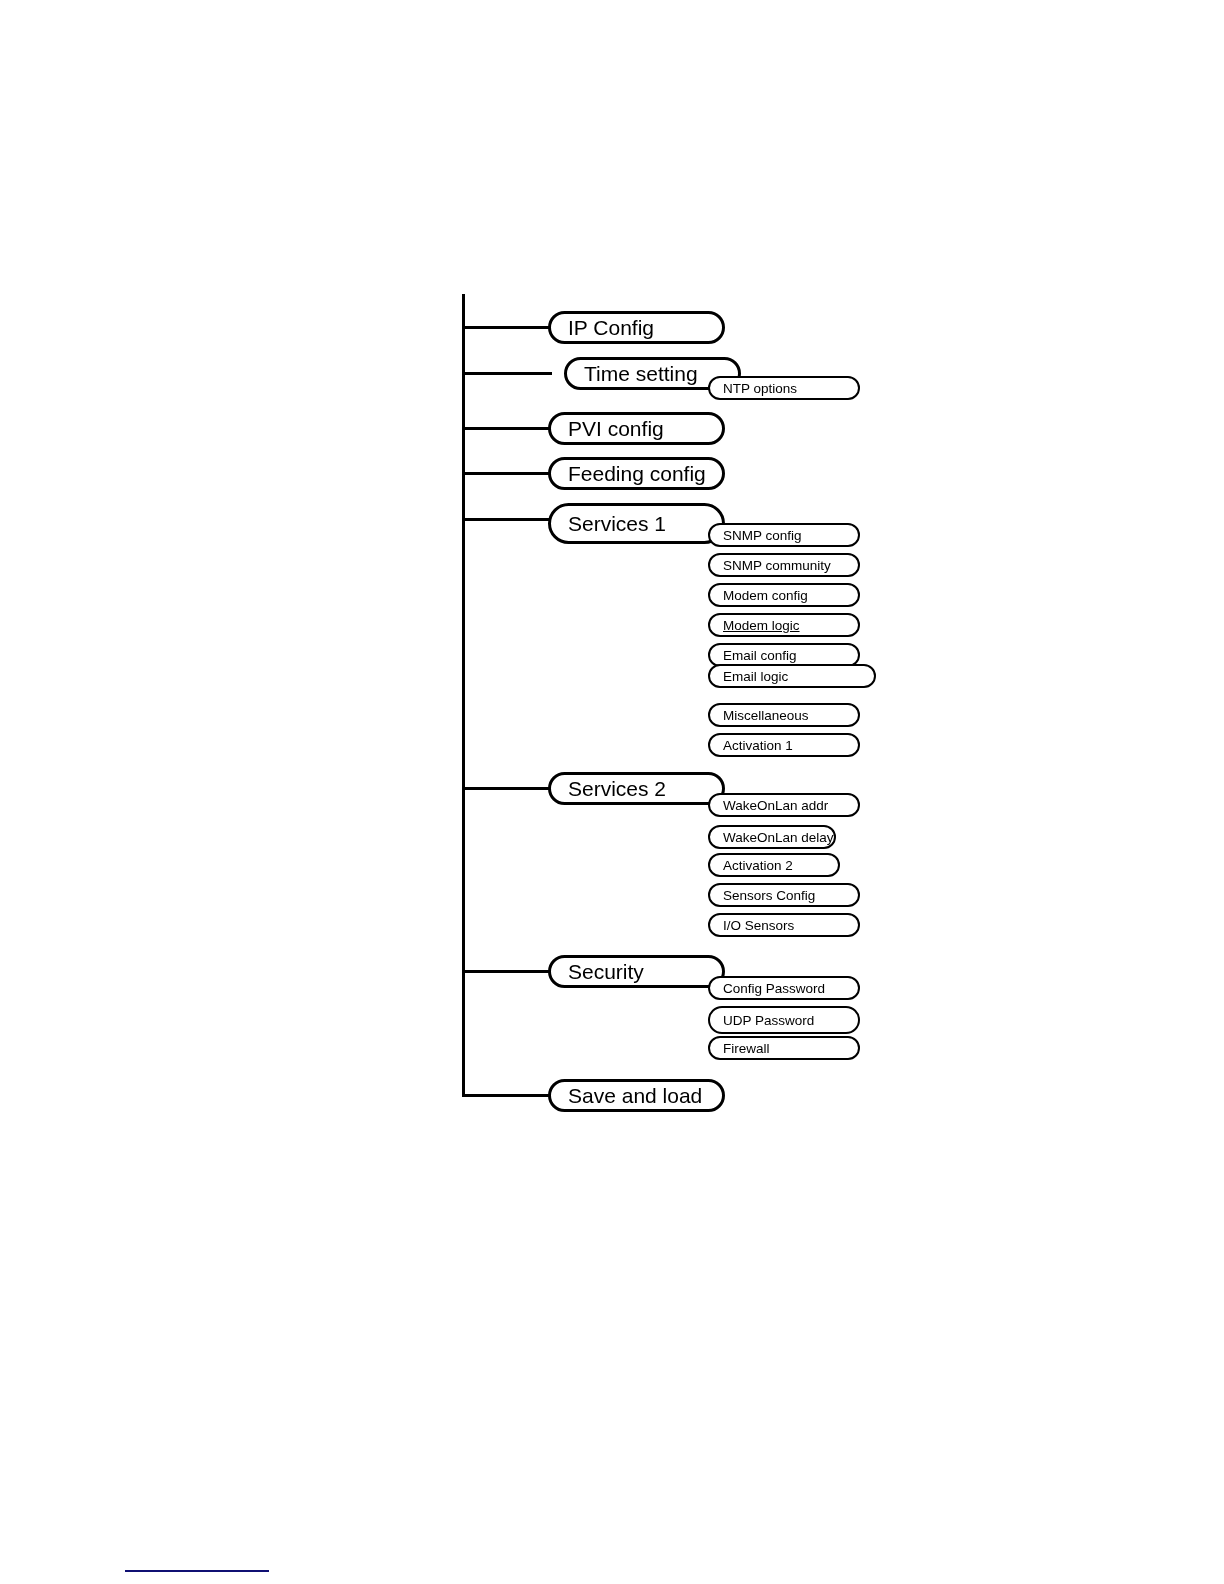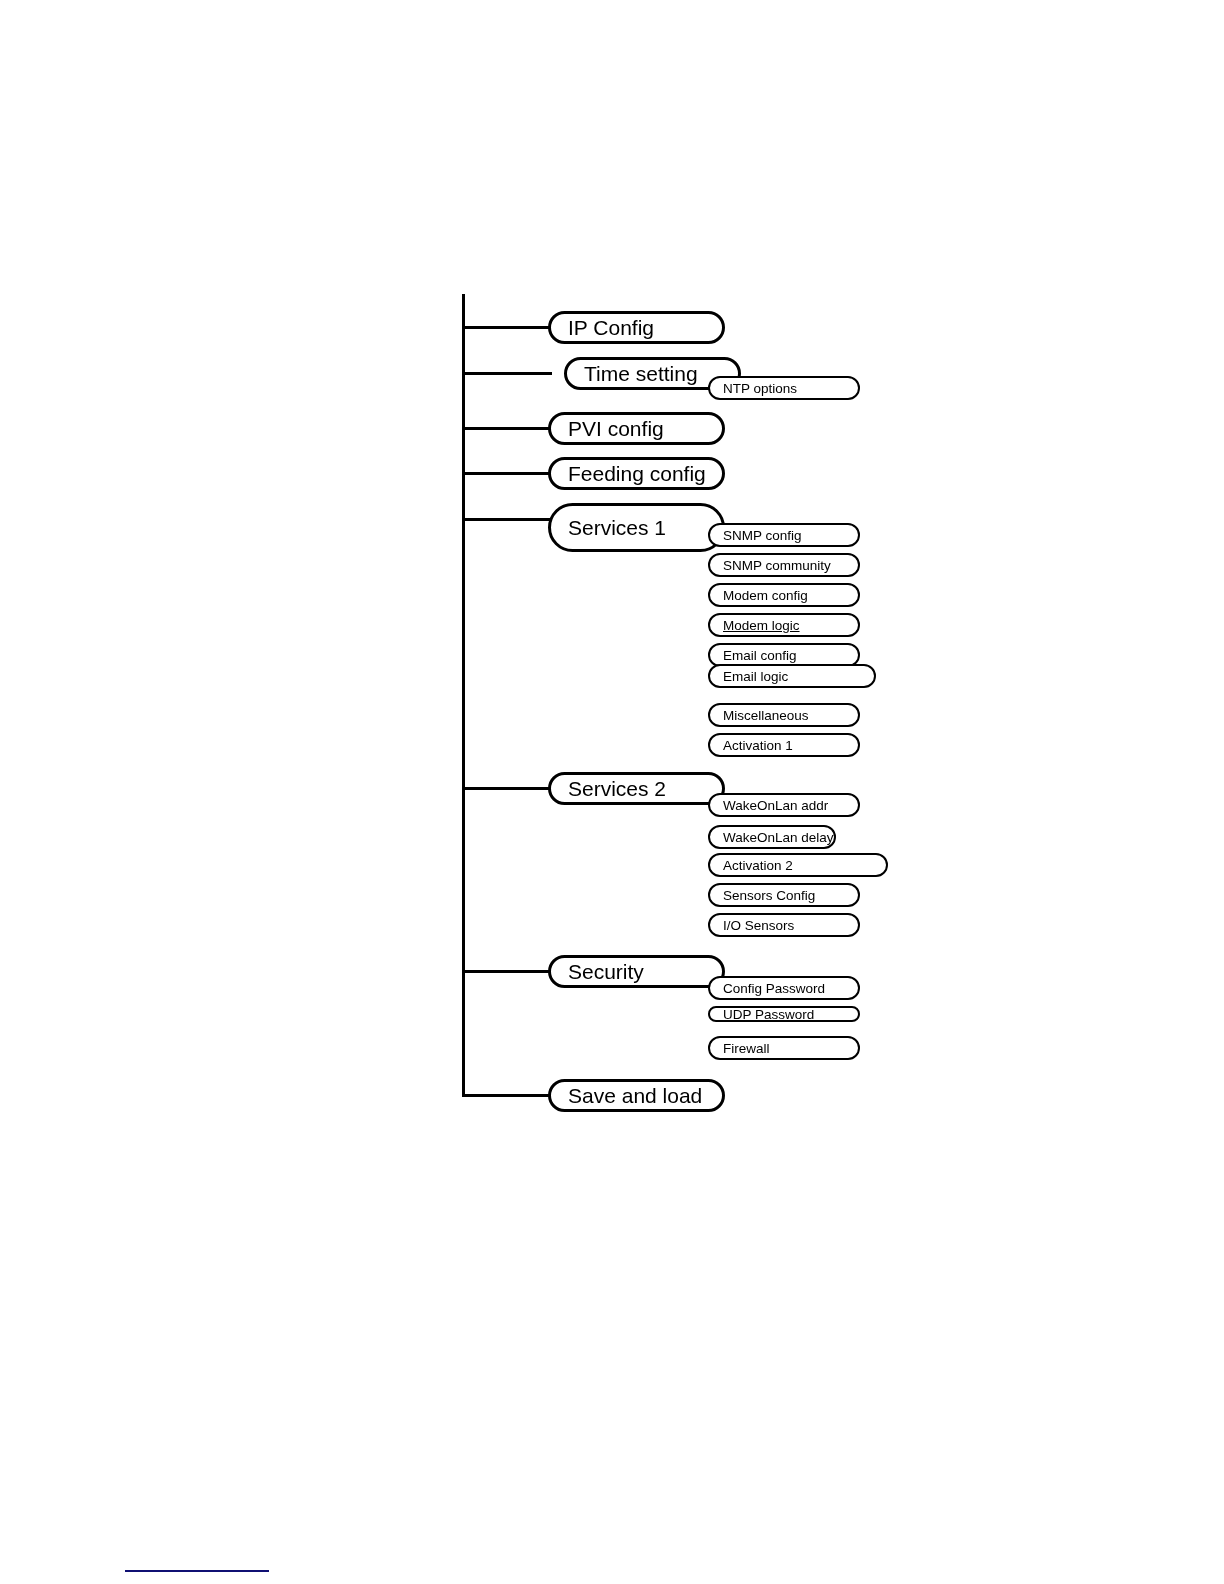--- a/index.html
+++ b/index.html
@@ -39,21 +39,21 @@
     </div>
     <div class="line hr" style="left: 462px; top: 427px; width: 90px; height: 3px;"></div>
     <div class="node lvl2" style="left: 548px; top: 412px; width: 177px; height: 33px;">
       <span class="lbl">PVI config</span>
     </div>
     <div class="line hr" style="left: 462px; top: 472px; width: 90px; height: 3px;"></div>
     <div class="node lvl2" style="left: 548px; top: 457px; width: 177px; height: 33px;">
       <span class="lbl">Feeding config</span>
     </div>
     <div class="line hr" style="left: 462px; top: 518px; width: 90px; height: 3px;"></div>
-    <div class="node lvl2" style="left: 548px; top: 503px; width: 177px; height: 49px;">
+    <div class="node lvl2" style="left: 548px; top: 503px; width: 177px; height: 41px;">
       <span class="lbl">Services 1</span>
     </div>
     <div class="line vr" style="left: 713px; top: 530px; width: 3px; height: 5px;"></div>
     <div class="line hr" style="left: 713px; top: 533.5px; height: 3px;"></div>
     <div class="node lvl3" style="left: 708px; top: 523px; width: 152px; height: 24px; text-align: right;">
       <span class="lbl">SNMP config</span>
     </div>
     <div class="node lvl3" style="left: 708px; top: 553px; width: 152px; height: 24px;">
       <span class="lbl">SNMP community</span>
     </div>
@@ -80,39 +80,39 @@
       <span class="lbl">Services 2</span>
     </div>
     <div class="line vr" style="left: 713px; top: 799px; width: 3px; height: 6px;"></div>
     <div class="line hr" style="left: 713px; top: 803.5px; height: 3px;"></div>
     <div class="node lvl3" style="left: 708px; top: 793px; width: 152px; height: 24px;">
       <span class="lbl">WakeOnLan addr</span>
     </div>
     <div class="node lvl3" style="left: 708px; top: 825px; width: 128px; height: 24px;">
       <span class="lbl">WakeOnLan delay</span>
     </div>
-    <div class="node lvl3" style="left: 708px; top: 853px; width: 180px; height: 24px;">
+    <div class="node lvl3" style="left: 708px; top: 853px; width: 132px; height: 24px;">
       <span class="lbl">Activation 2</span>
     </div>
     <div class="node lvl3" style="left: 708px; top: 883px; width: 152px; height: 24px;">
       <span class="lbl">Sensors Config</span>
     </div>
     <div class="node lvl3" style="left: 708px; top: 913px; width: 152px; height: 24px;">
       <span class="lbl">I/O Sensors</span>
     </div>
     <div class="line hr" style="left: 462px; top: 970px; width: 90px; height: 3px;"></div>
     <div class="node lvl2" style="left: 548px; top: 955px; width: 177px; height: 33px;">
       <span class="lbl">Security</span>
     </div>
     <div class="line vr" style="left: 713px; top: 982px; width: 3px; height: 6px;"></div>
     <div class="line hr" style="left: 713px; top: 986.5px; height: 3px;"></div>
     <div class="node lvl3" style="left: 708px; top: 976px; width: 152px; height: 24px;">
       <span class="lbl">Config Password</span>
     </div>
-    <div class="node lvl3" style="left: 708px; top: 1006px; width: 152px; height: 16px;">
+    <div class="node lvl3" style="left: 708px; top: 1006px; width: 152px; height: 28px;">
       <span class="lbl">UDP Password</span>
     </div>
     <div class="node lvl3" style="left: 708px; top: 1036px; width: 152px; height: 24px;">
       <span class="lbl">Firewall</span>
     </div>
     <div class="line hr" style="left: 462px; top: 1094px; width: 90px; height: 3px;"></div>
     <div class="node lvl2" style="left: 548px; top: 1079px; width: 177px; height: 33px;">
       <span class="lbl">Save and load</span>
     </div>
     <div class="footrule" style="left: 125px; top: 1570px; width: 144px;"></div>

